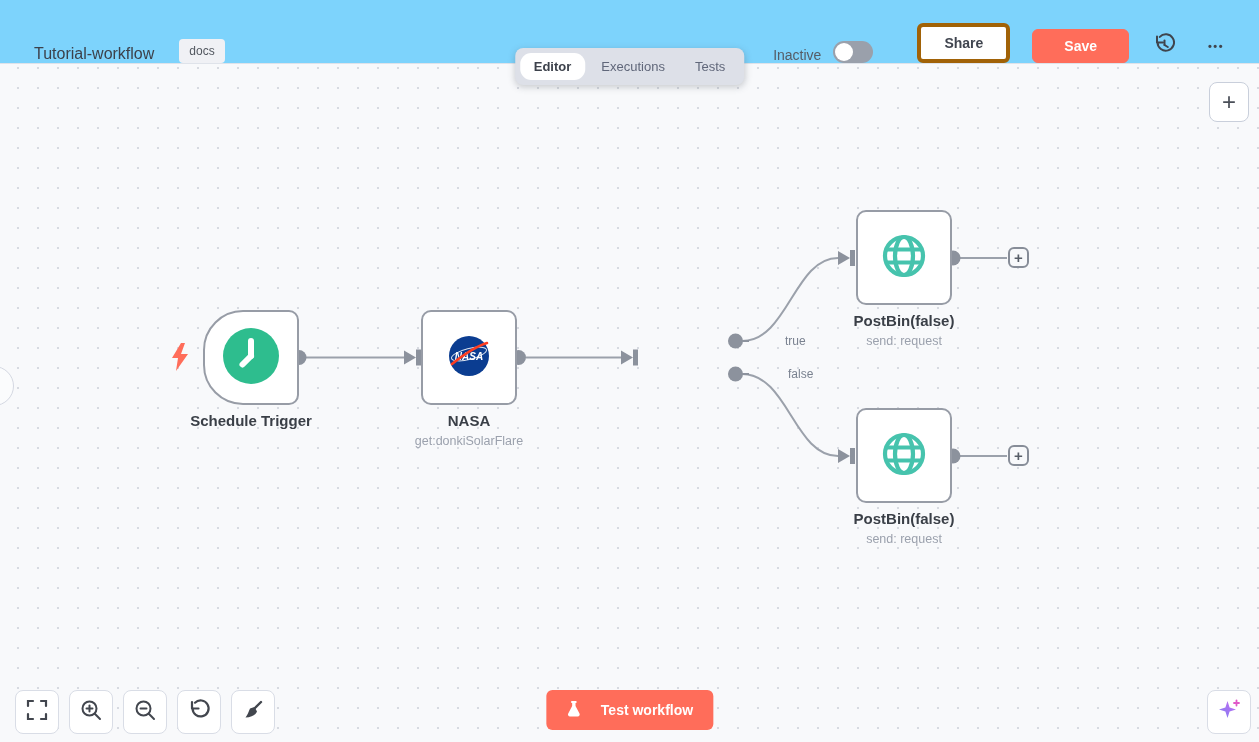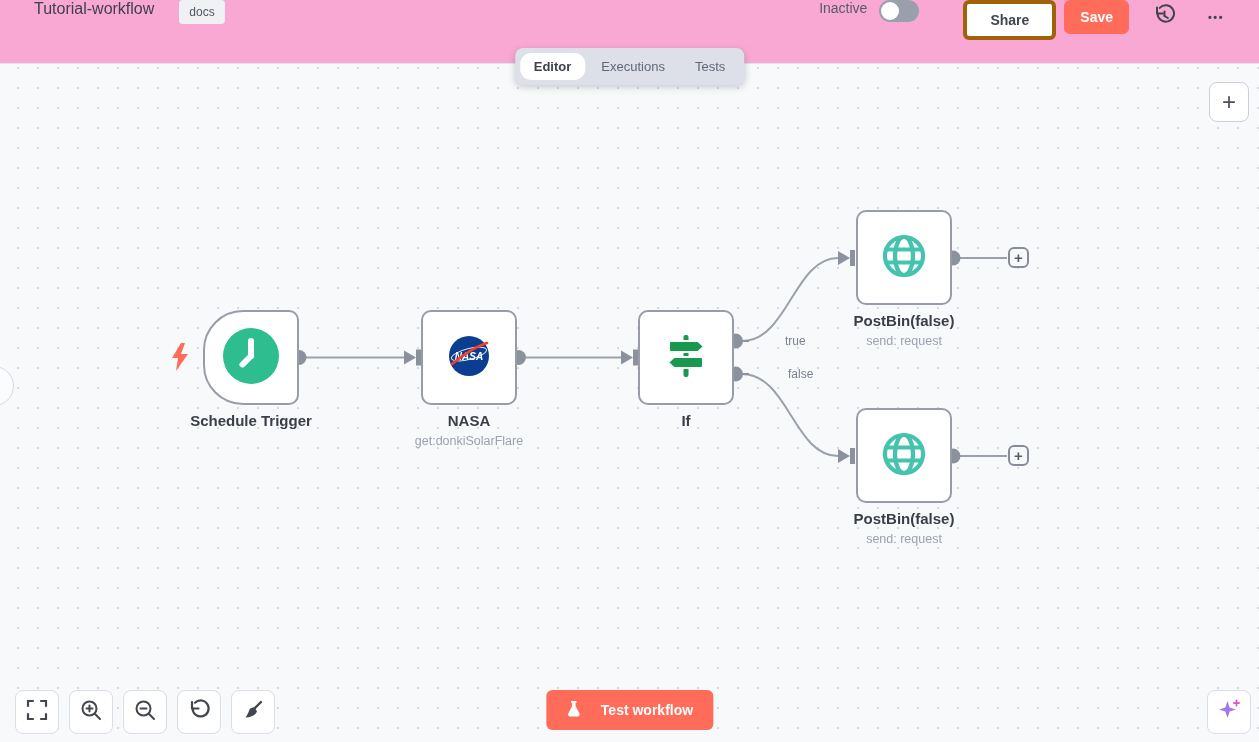--- a/index.html
+++ b/index.html
@@ -1,37 +1,37 @@
 <!DOCTYPE html>
 <html><head>
 <meta charset="utf-8">
 <style>
   * { margin:0; padding:0; box-sizing:border-box; }
   html,body { width:1259px; height:742px; overflow:hidden;
     font-family:"Liberation Sans", sans-serif; background:#fff; }
 
   
   .header { position:absolute; top:0; left:0; right:0; height:64px;
-    background:#f9a8d4; border-bottom:1px solid #dfe3ea; display:flex;
-    align-items:flex-start; padding:0 26px 0 34px; z-index:5; }
+    background:#7dd3fc; border-bottom:1px solid #dfe3ea; display:flex;
+    align-items:flex-end; padding:0 26px 0 34px; z-index:5; }
   .wf-title { font-size:16px; font-weight:500; color:#3c414b; }
   .wf-tag { margin-left:25px; background:#f0f1f5; border-radius:4px;
     padding:5px 10px; font-size:12px; color:#52575f; }
   .header-spacer { flex:1; }
   .status-label { font-size:14px; color:#555c66; margin-right:12px; }
   .toggle { width:40px; height:22px; border-radius:11px; background:#9aa0ab;
     position:relative; cursor:pointer; }
   .toggle-knob { position:absolute; top:2px; left:2px; width:18px; height:18px;
     border-radius:50%; background:#fff; }
   .btn { border-radius:6px; font-size:14px; font-weight:700; cursor:pointer;
     display:inline-flex; align-items:center; justify-content:center; }
   .btn-share { margin-left:44px; background:#fff; border:4px solid #a16207;
     color:#40454f; padding:8px 23px; }
-  .btn-save { margin-left:8px; background:#ff6d5a; border:1px solid #ff6d5a;
-    color:#fff; padding:8px 15px; }
+  .btn-save { margin-left:22px; background:#ff6d5a; border:1px solid #ff6d5a;
+    color:#fff; padding:8px 31px; }
   .icon-btn { margin-left:18px; width:34px; height:34px; display:inline-flex;
     align-items:center; justify-content:center; cursor:pointer; color:#3f444d; }
   .ellipsis { font-size:11px; letter-spacing:1.5px; font-weight:700; color:#3f444d; }
 
   
   .tabbar { position:absolute; top:48px; left:50%; transform:translateX(-50%);
     background:#dde0e8; border-radius:8px; padding:5px; display:flex; gap:2px;
     box-shadow:0 2px 7px rgba(68,74,87,.28); z-index:6; }
   .tab { font-size:13px; padding:6px 14px; border-radius:11px; color:#60677a;
     cursor:pointer; white-space:nowrap; }
@@ -179,30 +179,20 @@
         <circle cx="22" cy="22" r="20" fill="#0b3d91"></circle>
         <ellipse cx="22" cy="20" rx="18" ry="5.5" fill="none" stroke="#ffffff" stroke-width="1" opacity="0.85" transform="rotate(-14 22 20)"></ellipse>
         <text x="22" y="26" font-size="10" font-weight="bold" font-style="italic" fill="#ffffff" text-anchor="middle" font-family="Liberation Sans, sans-serif">NASA</text>
         <path d="M5 30 C 15 22, 30 12, 40 9" stroke="#fc3d21" stroke-width="2.6" fill="none" stroke-linecap="round"></path>
       </svg>
     </span>
     <span class="node-label">NASA</span>
     <span class="node-sub">get:donkiSolarFlare</span>
   </div>
 
-  <div class="node" style="left:638px; top:310px;">
-    <span class="node-icon">
-      <svg width="54" height="54" viewBox="0 0 54 54">
-        <rect x="24.5" y="6" width="5" height="42" rx="2" fill="#18994f"></rect>
-        <path d="M12 12 h27 l6 5.5 l-6 5.5 h-27 a2 2 0 0 1 -2 -2 v-7 a2 2 0 0 1 2 -2 z" fill="#18994f" stroke="#f8f9fb" stroke-width="2"></path>
-        <path d="M42 28 h-27 l-6 5.5 l6 5.5 h27 a2 2 0 0 0 2 -2 v-7 a2 2 0 0 0 -2 -2 z" fill="#18994f" stroke="#f8f9fb" stroke-width="2"></path>
-      </svg>
-    </span>
-    <span class="node-label">If</span>
-  </div>
   <span class="port-label" style="left:753px; top:334px;margin-left:32px;">true</span>
   <span class="port-label" style="left:788px; top:367px;">false</span>
 
   <div class="node" style="left:856px; top:210px;">
     <span class="node-icon">
       <svg width="48" height="48" viewBox="0 0 48 48" fill="none" stroke="#46c3ad" stroke-width="4.2">
         <circle cx="24" cy="24" r="19"></circle>
         <ellipse cx="24" cy="24" rx="9" ry="19"></ellipse>
         <line x1="6" y1="17.5" x2="42" y2="17.5"></line>
         <line x1="6" y1="30.5" x2="42" y2="30.5"></line>

